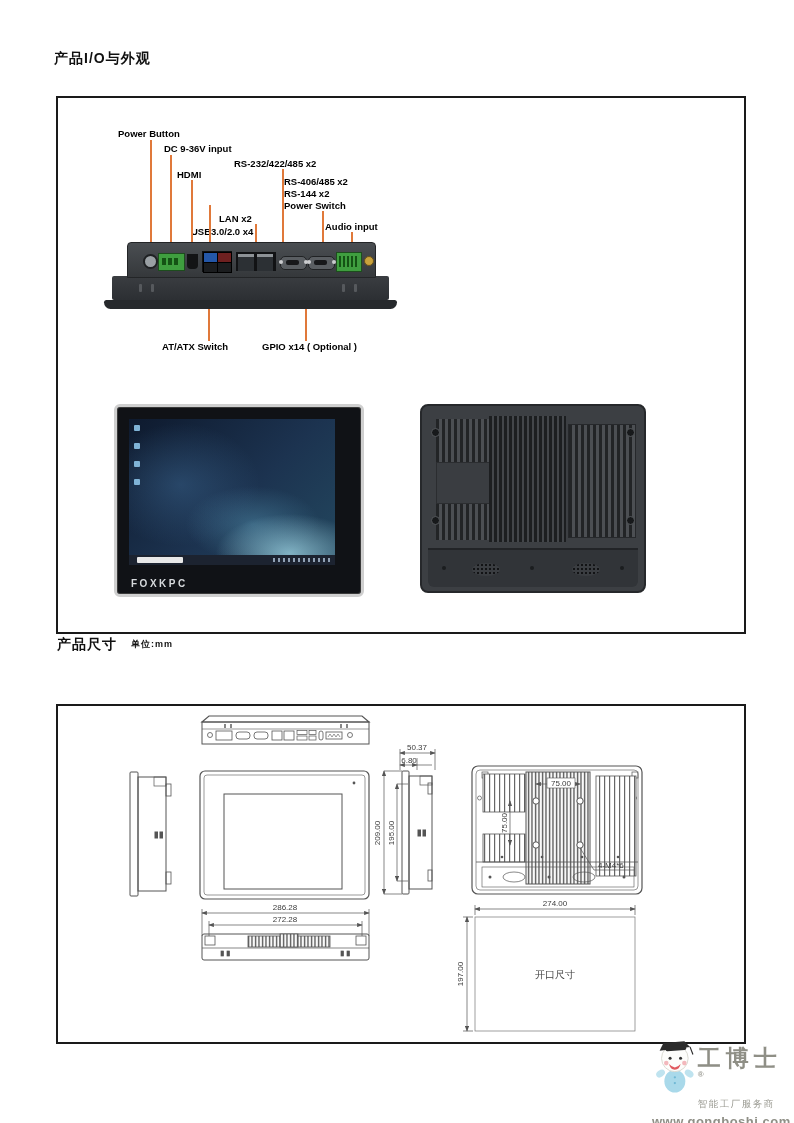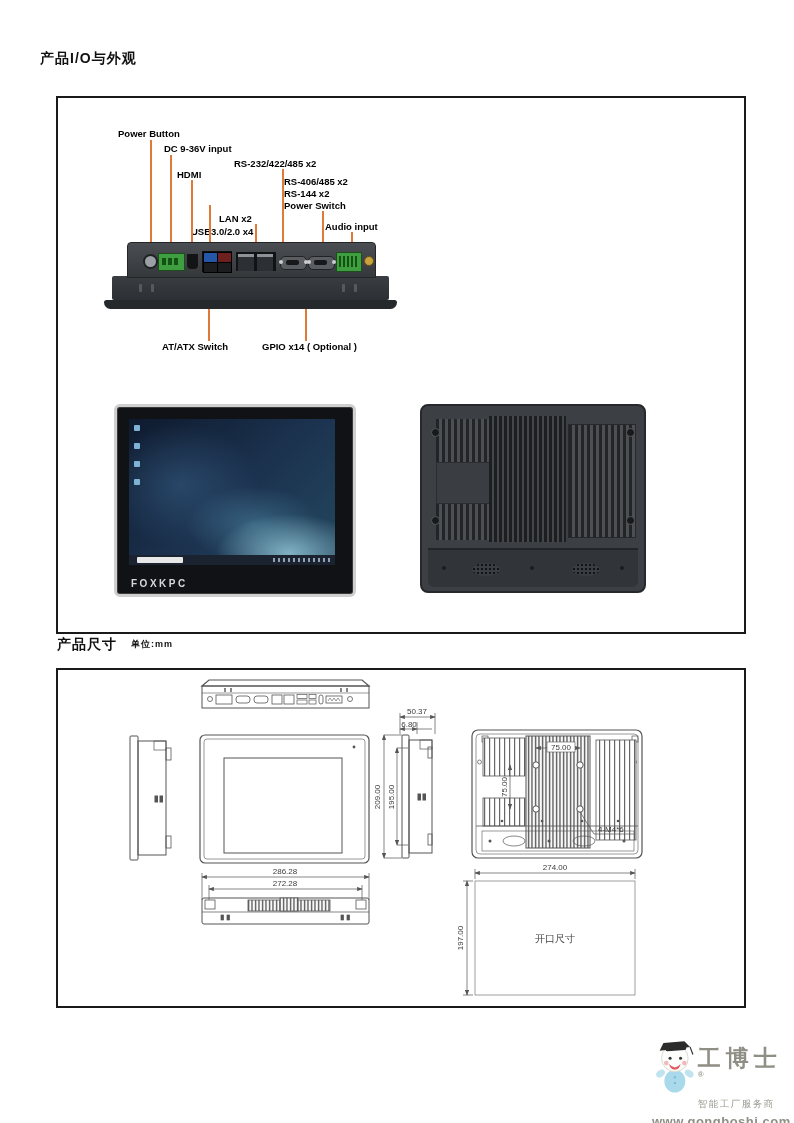--- a/index.html
+++ b/index.html
@@ -40,21 +40,21 @@
   .p-db9:before,.p-db9:after{content:"";position:absolute;top:3px;width:4px;height:4px;border-radius:50%;background:#caccce;}
   .p-db9:before{left:-2px}.p-db9:after{right:-2px}
   .p-db9 i{position:absolute;left:5px;top:3px;width:13px;height:5px;background:#17181a;border-radius:2px;}
   .p-gpio{left:208px;top:9px;width:24px;height:18px;background:#3f9e3f;border:1px solid #1d4d1d;}
   .p-gpio:before{content:"";position:absolute;left:2px;top:3px;width:19px;height:11px;
        background:repeating-linear-gradient(90deg,#145214 0 2px,#3f9e3f 2px 4px);}
   .p-audio{left:236px;top:13px;width:8px;height:8px;border-radius:50%;background:#c9a23c;border:1px solid #6b521a;}
 
   
   .front-photo{position:absolute;left:56px;top:306px;width:236px;height:187px;background:#101216;
-       border:3px solid #cfcfcf;border-radius:6px;box-shadow:inset 0 0 0 1px #3a3a3a;}
+       border:3px solid #cfcfcf;border-radius:6px;box-shadow:inset 0 0 0 1px #3a3a3a;padding-left:8px;}
   .screen{position:absolute;left:12px;top:12px;width:206px;height:146px;overflow:hidden;
        background:
         radial-gradient(ellipse 60% 45% at 78% 92%,rgba(160,215,230,.75),rgba(160,215,230,0) 60%),
         radial-gradient(ellipse 50% 40% at 60% 72%,rgba(80,140,170,.5),rgba(80,140,170,0) 65%),
         radial-gradient(ellipse 55% 60% at 25% 45%,rgba(55,95,135,.55),rgba(55,95,135,0) 70%),
         linear-gradient(135deg,#0e1a2e,#1c3350 55%,#23485f);}
   .deskicon{position:absolute;left:5px;width:6px;height:6px;background:#7fb3d6;border-radius:1px;}
   .taskbar{position:absolute;left:0;bottom:0;width:100%;height:10px;background:#1c2330;}
   .searchbox{position:absolute;left:8px;top:2px;width:46px;height:6px;background:#e8e8e8;border-radius:1px;}
   .traydots{position:absolute;right:4px;top:3px;width:58px;height:4px;
@@ -86,21 +86,21 @@
   .brand-cn{font-size:23px;font-weight:bold;color:#8f8f86;letter-spacing:5px;line-height:1.1;margin-top:12px;}
   .reg{font-size:8px;color:#9a9a92;vertical-align:top;}
   .tagline{font-size:9.5px;color:#9a9a92;letter-spacing:1.5px;margin-top:1px;}
   .website{font-size:13px;font-weight:bold;color:#8f8f86;margin-top:3px;letter-spacing:.5px;}
 </style>
 </head>
 <body>
 
 <div class="page">
 
-  <div class="h1" style="left:40px;top:50px;">产品I/O与外观</div>
+  <div class="h1" style="left:54px;top:50px;">产品I/O与外观</div>
 
   <div class="frame" style="left:56px;top:96px;width:686px;height:534px;">
 
     <div class="lbl" style="left:60px;top:30px;">Power Button</div>
     <div class="lbl" style="left:106px;top:45px;">DC 9-36V input</div>
     <div class="lbl" style="left:119px;top:71px;">HDMI</div>
     <div class="lbl" style="left:133px;top:96px;margin-top:32px;">USB3.0/2.0 x4</div>
     <div class="lbl" style="left:161px;top:115px;">LAN x2</div>
     <div class="lbl" style="left:176px;top:60px;">RS-232/422/485 x2</div>
     <div class="lbl" style="left:226px;top:78px;">RS-406/485 x2</div>
@@ -185,21 +185,21 @@
         <i class="sdot" style="left:102px;"></i>
         <i class="sdot" style="left:192px;"></i>
       </div>
     </div>
   </div>
 
   <div class="h1" style="left:57px;top:636px;">
     <span>产品尺寸</span><span class="unit">单位:mm</span>
   </div>
 
-  <div class="frame" style="left:56px;top:668px;width:686px;height:336px;">
+  <div class="frame" style="left:56px;top:704px;width:686px;height:336px;">
     <svg class="dims-svg" width="686" height="336" viewBox="0 0 686 336">
       <defs>
         <marker id="aE" markerWidth="8" markerHeight="6" refX="7" refY="3" orient="auto">
           <path d="M0,0 L8,3 L0,6 Z" fill="#555"></path>
           </marker>
         <marker id="aS" markerWidth="8" markerHeight="6" refX="1" refY="3" orient="auto">
           <path d="M8,0 L0,3 L8,6 Z" fill="#555"></path>
           </marker>
         <pattern id="finp" width="5" height="4" patternUnits="userSpaceOnUse">
           <rect width="5" height="4" fill="#fff"></rect>

